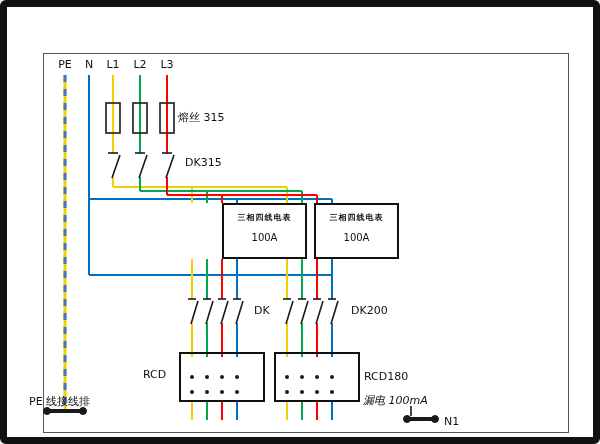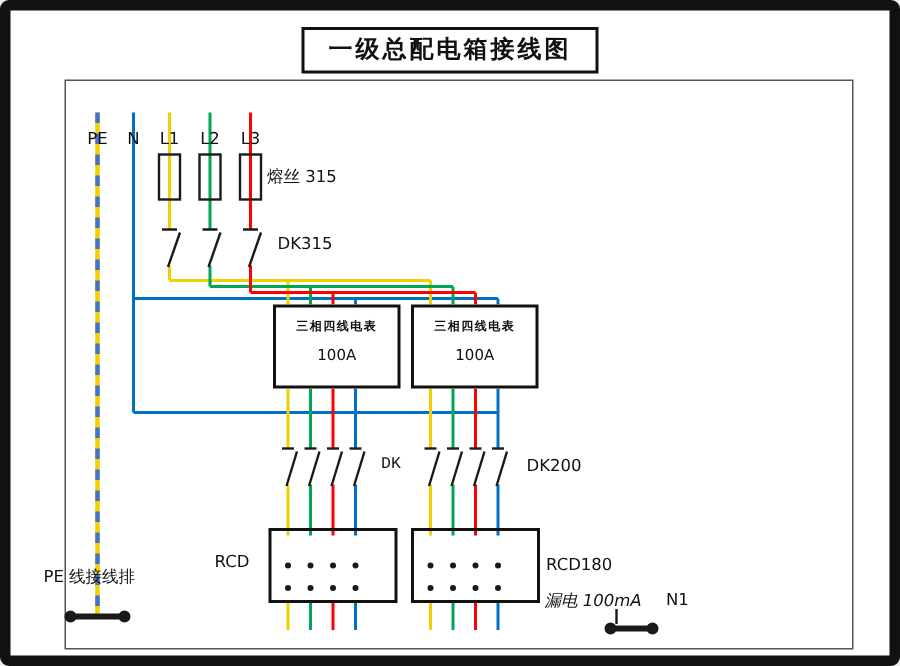--- a/index.html
+++ b/index.html
@@ -4,52 +4,51 @@
 <style>
   body { margin:0; background:#ededed; font-family:"DejaVu Sans", sans-serif; }
   .frame { position:relative; width:600px; height:444px; box-sizing:border-box;
            background:#fff; border:7px solid #111; border-radius:6px; overflow:hidden; }
   .inner-rect { position:absolute; left:36px; top:46px; width:524px; height:378px;
                 border:1px solid #555; }
   .title-box { position:absolute; left:50%; transform:translateX(-50%); top:11px;
                padding:3px 16px; border:2px solid #111; background:#fff;
                font-size:16px; font-weight:bold; letter-spacing:2px; color:#111; z-index:3; }
   .label { position:absolute; font-size:11px; color:#111; white-space:nowrap; z-index:3; }
-  .ctr { text-align:center;margin-top:28px; }
+  .ctr { text-align:center; }
   .wiring { position:absolute; left:0; top:0; z-index:1; }
   .meter { position:absolute; width:85px; height:56px; border:2px solid #111; background:#fff;
-           box-sizing:border-box; display:flex; flex-direction:column; align-items:center; z-index:2; }
+           box-sizing:border-box; display:flex; flex-direction:column; align-items:center; z-index:2;margin-left:40px; }
   .meter .mname { font-size:8px; font-weight:bold; color:#111; margin-top:7px; letter-spacing:1px; }
   .meter .mrating { font-size:10px; color:#111; margin-top:9px; }
   .rcd { position:absolute; width:86px; height:50px; border:2px solid #111;
          box-sizing:border-box; background:transparent; z-index:2; }
 </style>
 </head>
 <body>
 
 <div class="frame">
 
-  <div class="title-box">一级总配电箱接线图</div>
   <div class="inner-rect"></div>
 
   <div class="label ctr" style="left:44px; top:51px; width:28px;">PE</div>
   <div class="label ctr" style="left:70px; top:51px; width:24px;">N</div>
   <div class="label ctr" style="left:92px; top:51px; width:28px;">L1</div>
   <div class="label ctr" style="left:119px; top:51px; width:28px;">L2</div>
   <div class="label ctr" style="left:146px; top:51px; width:28px;">L3</div>
 
   <div class="label" style="left:171px; top:103px;text-align:center;">熔丝 315</div>
   <div class="label" style="left:178px; top:149px;">DK315</div>
-  <div class="label" style="left:247px; top:297px;font-family:Liberation Mono, monospace;">DK</div>
+  <div class="label" style="left:247px; top:297px;">DK</div>
   <div class="label" style="left:344px; top:297px;">DK200</div>
   <div class="label" style="left:136px; top:361px; width:32px; ">RCD</div>
   <div class="label" style="left:357px; top:363px;">RCD180</div>
   <div class="label" style="left:356px; top:386px;font-style:italic;">漏电 100mA</div>
-  <div class="label" style="left:22px; top:370px;">PE 线接线排</div>
-  <div class="label" style="left:437px; top:386px;">N1</div>
+  <div class="label" style="left:22px; top:387px;">PE 线接线排</div>
+  <div class="label" style="left:437px; top:408px;">N1</div>
 
   <div class="meter" style="left:175px; top:196px;">
     <div class="mname">三相四线电表</div>
     <div class="mrating">100A</div>
   </div>
   <div class="meter" style="left:267px; top:196px;">
     <div class="mname">三相四线电表</div>
     <div class="mrating">100A</div>
   </div>
 

